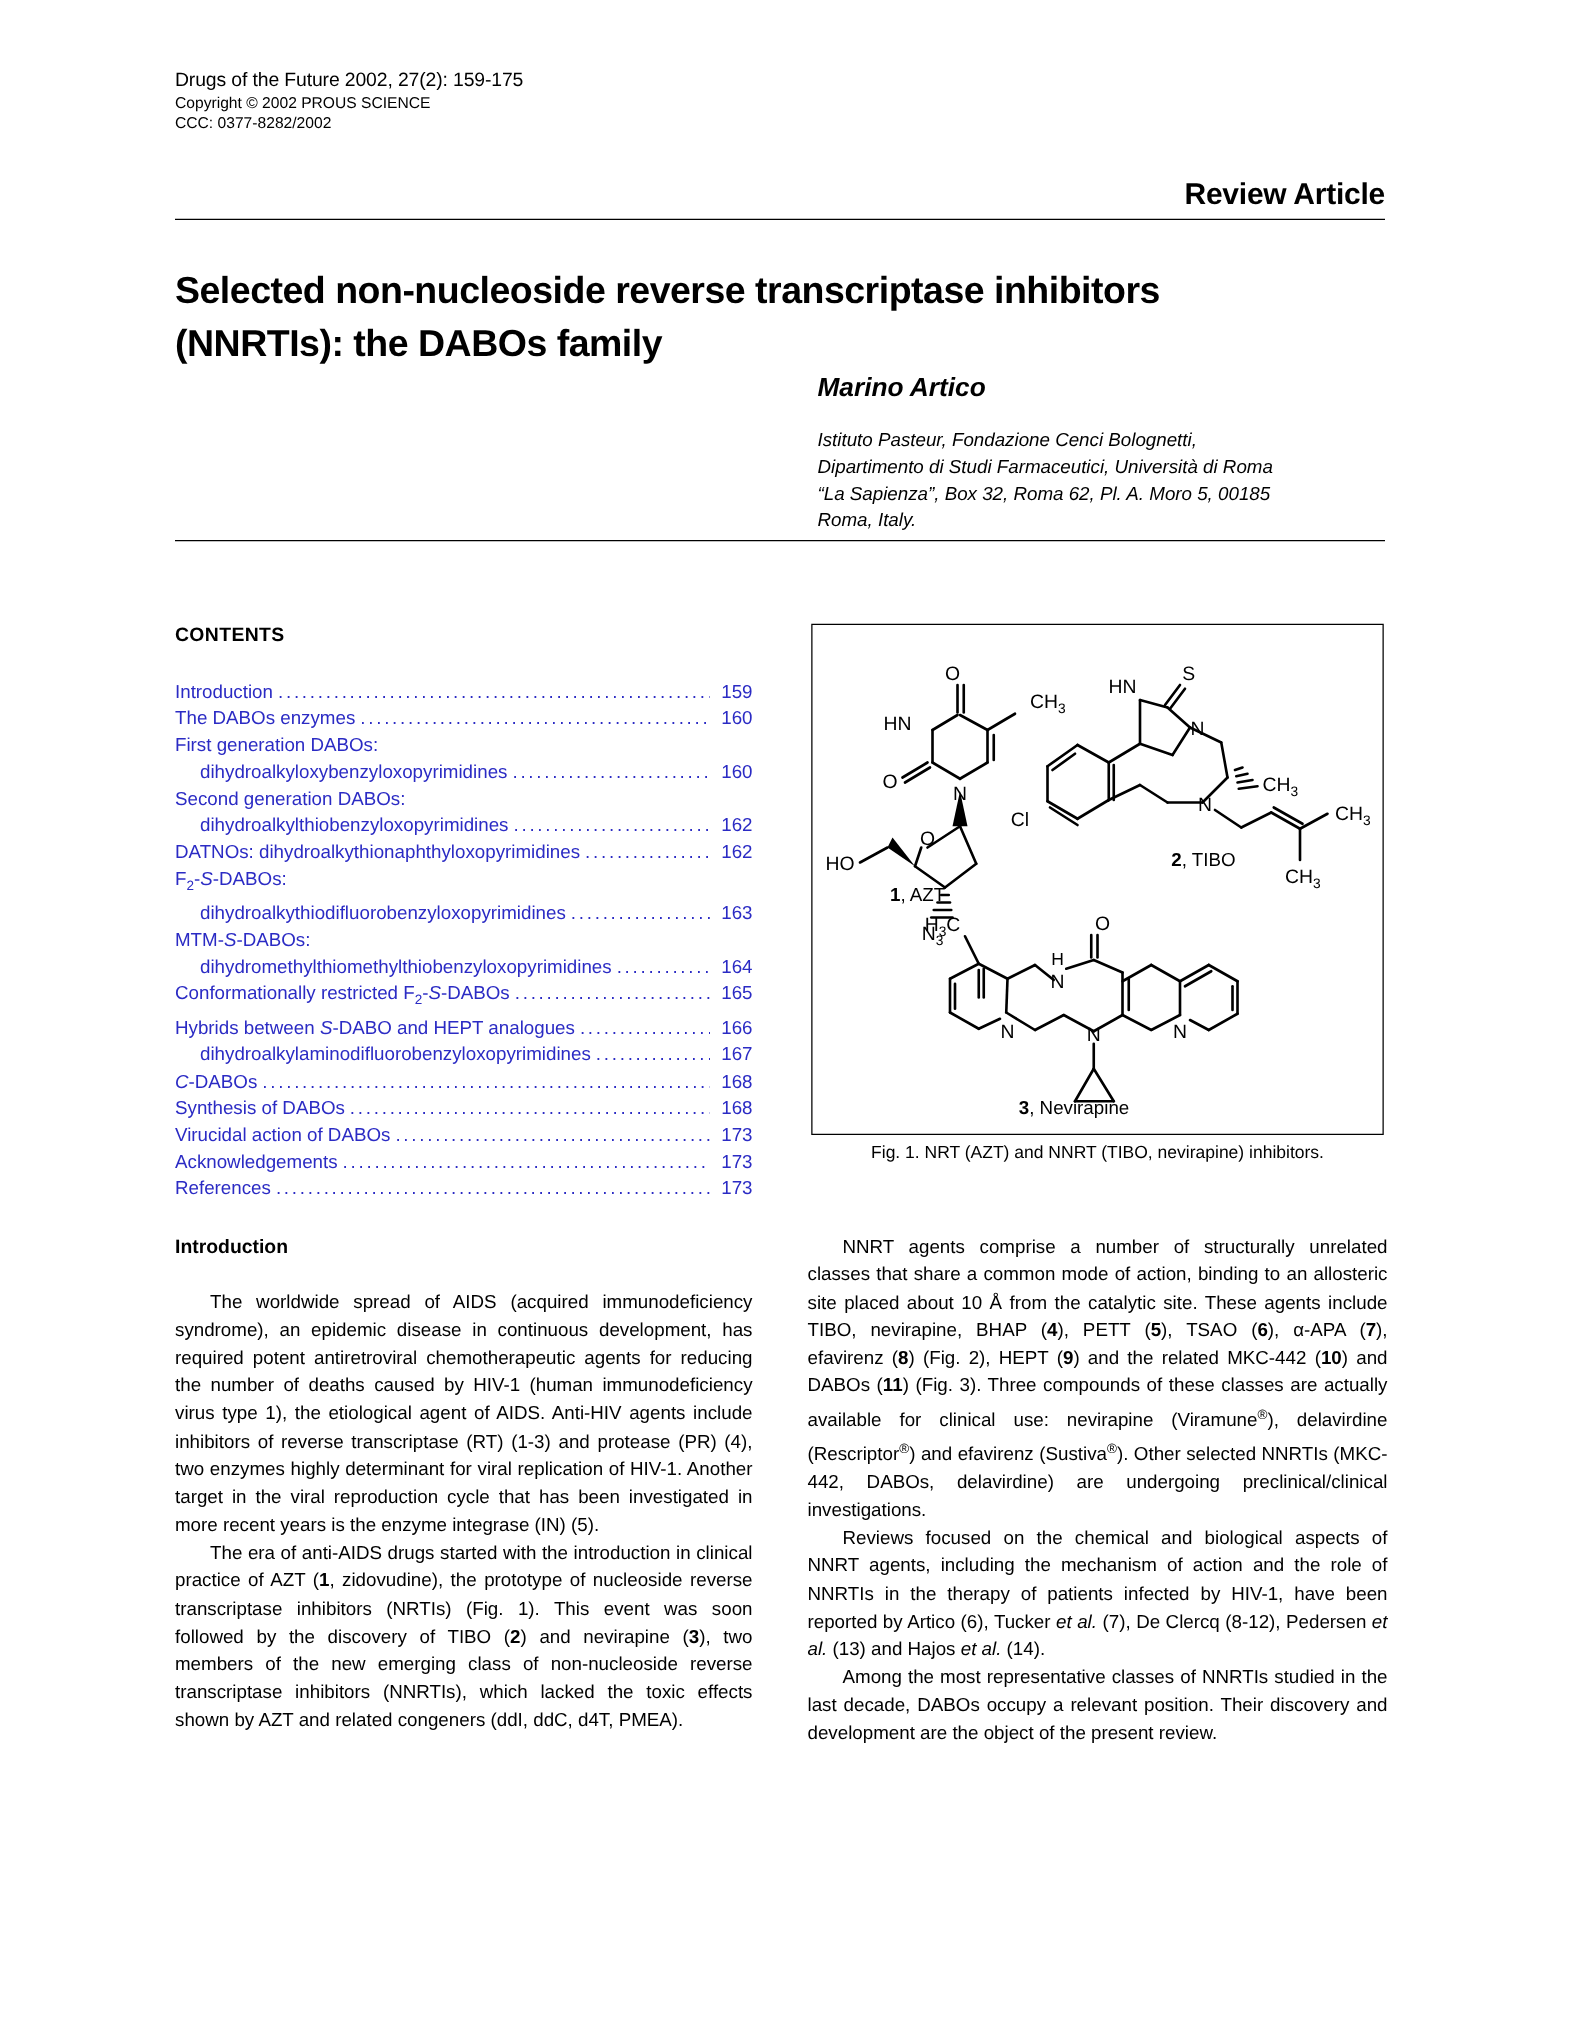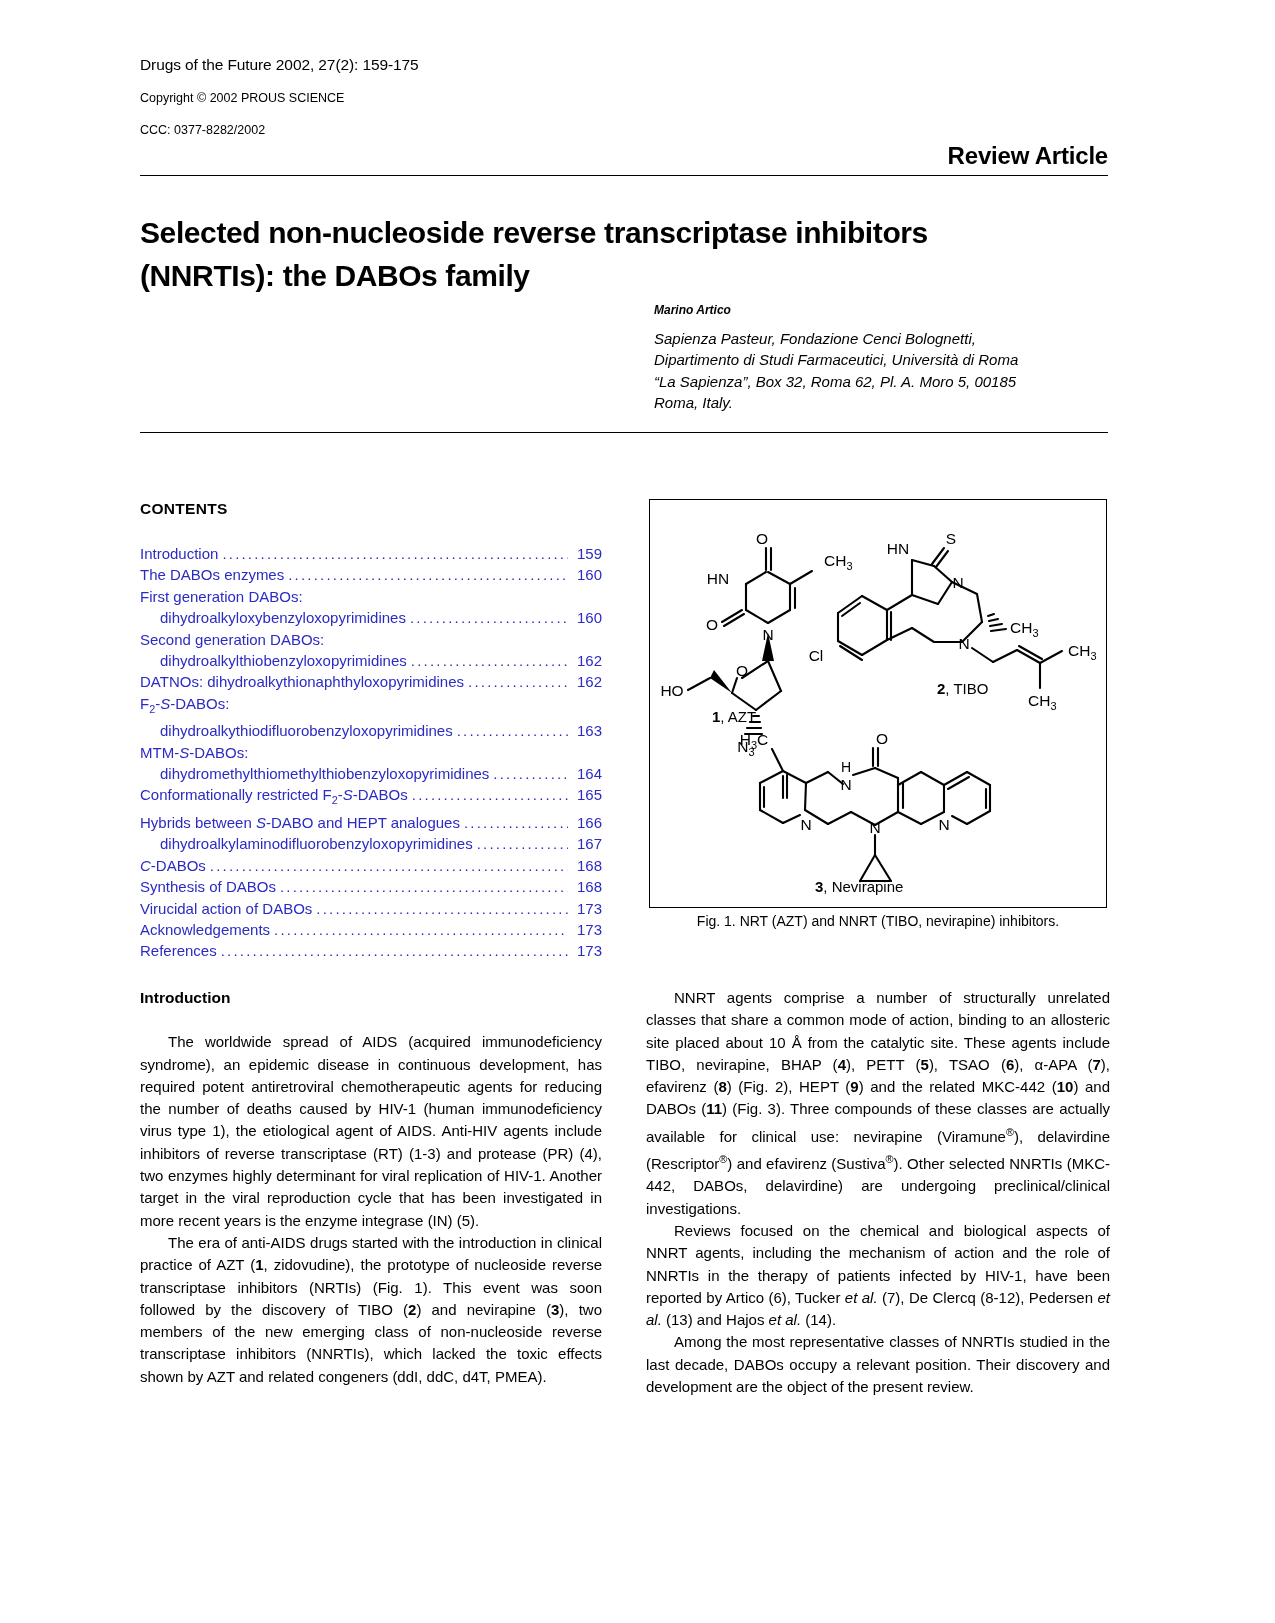--- a/index.html
+++ b/index.html
@@ -31,21 +31,20 @@
   }
   .masthead .journal {
     font-size: 15.5px;
     line-height: 19px;
     letter-spacing: -0.1px;
   }
   .masthead .copyright,
   .masthead .ccc {
     font-size: 12.5px;
     line-height: 16px;
-    margin-top: 16px;
   }
 
   
   .kicker {
     position: absolute;
     left: 124px;
     top: 142px;
     width: 968px;
     text-align: right;
     font-size: 24px;
@@ -78,22 +77,22 @@
     position: absolute;
     left: 638px;
     top: 300px;
     width: 460px;
     font-style: italic;
     font-size: 15px;
     line-height: 21.5px;
   }
   .author-block .author-name {
     font-weight: bold;
-    font-size: 12px;
-    margin-bottom: 6px;
+    font-size: 21px;
+    margin-bottom: 20px;
   }
   .rule-author {
     position: absolute;
     left: 124px;
     top: 432px;
     width: 968px;
     height: 1px;
     background: #000;
   }
 
@@ -194,21 +193,21 @@
     <div class="ccc">CCC: 0377-8282/2002</div>
   </div>
 
   <div class="kicker">Review Article</div>
   <div class="rule-top"></div>
 
   <h1 class="title">Selected non-nucleoside reverse transcriptase inhibitors (NNRTIs): the DABOs family</h1>
 
   <div class="author-block">
     <div class="author-name">Marino Artico</div>
-    <div>Sapienza Pasteur, Fondazione Cenci Bolognetti,</div>
+    <div>Istituto Pasteur, Fondazione Cenci Bolognetti,</div>
     <div>Dipartimento di Studi Farmaceutici, Università di Roma</div>
     <div>“La Sapienza”, Box 32, Roma 62, Pl. A. Moro 5, 00185</div>
     <div>Roma, Italy.</div>
   </div>
   <div class="rule-author"></div>
 
   <div class="contents-heading">CONTENTS</div>
   <div class="toc" id="toc">
       <div class="toc-row">
         <span class="toc-label">Introduction</span>

